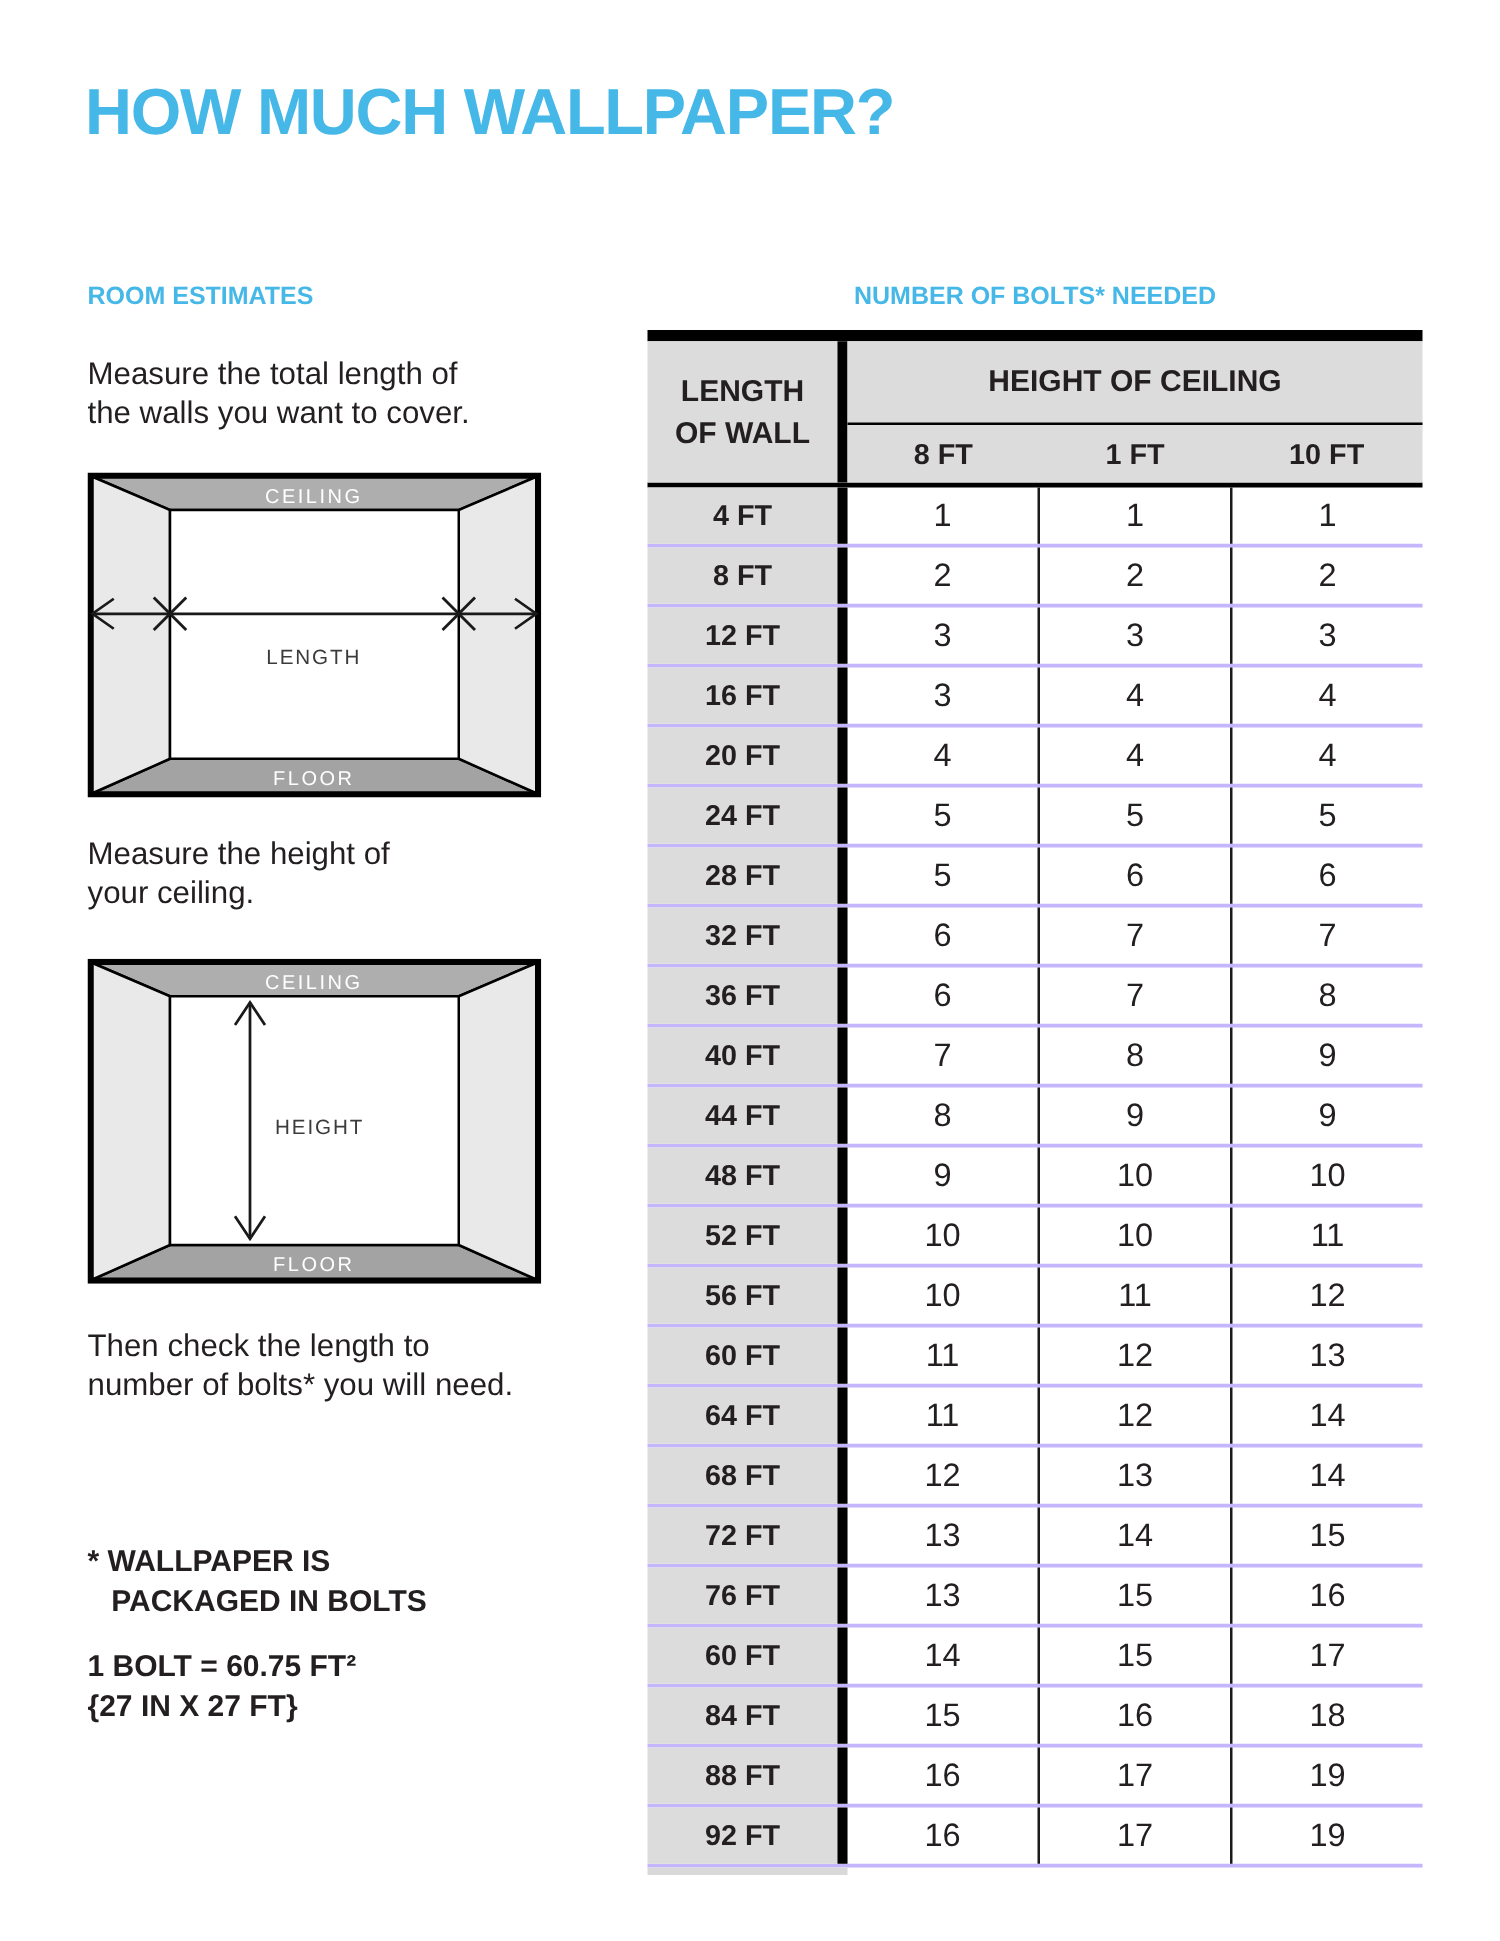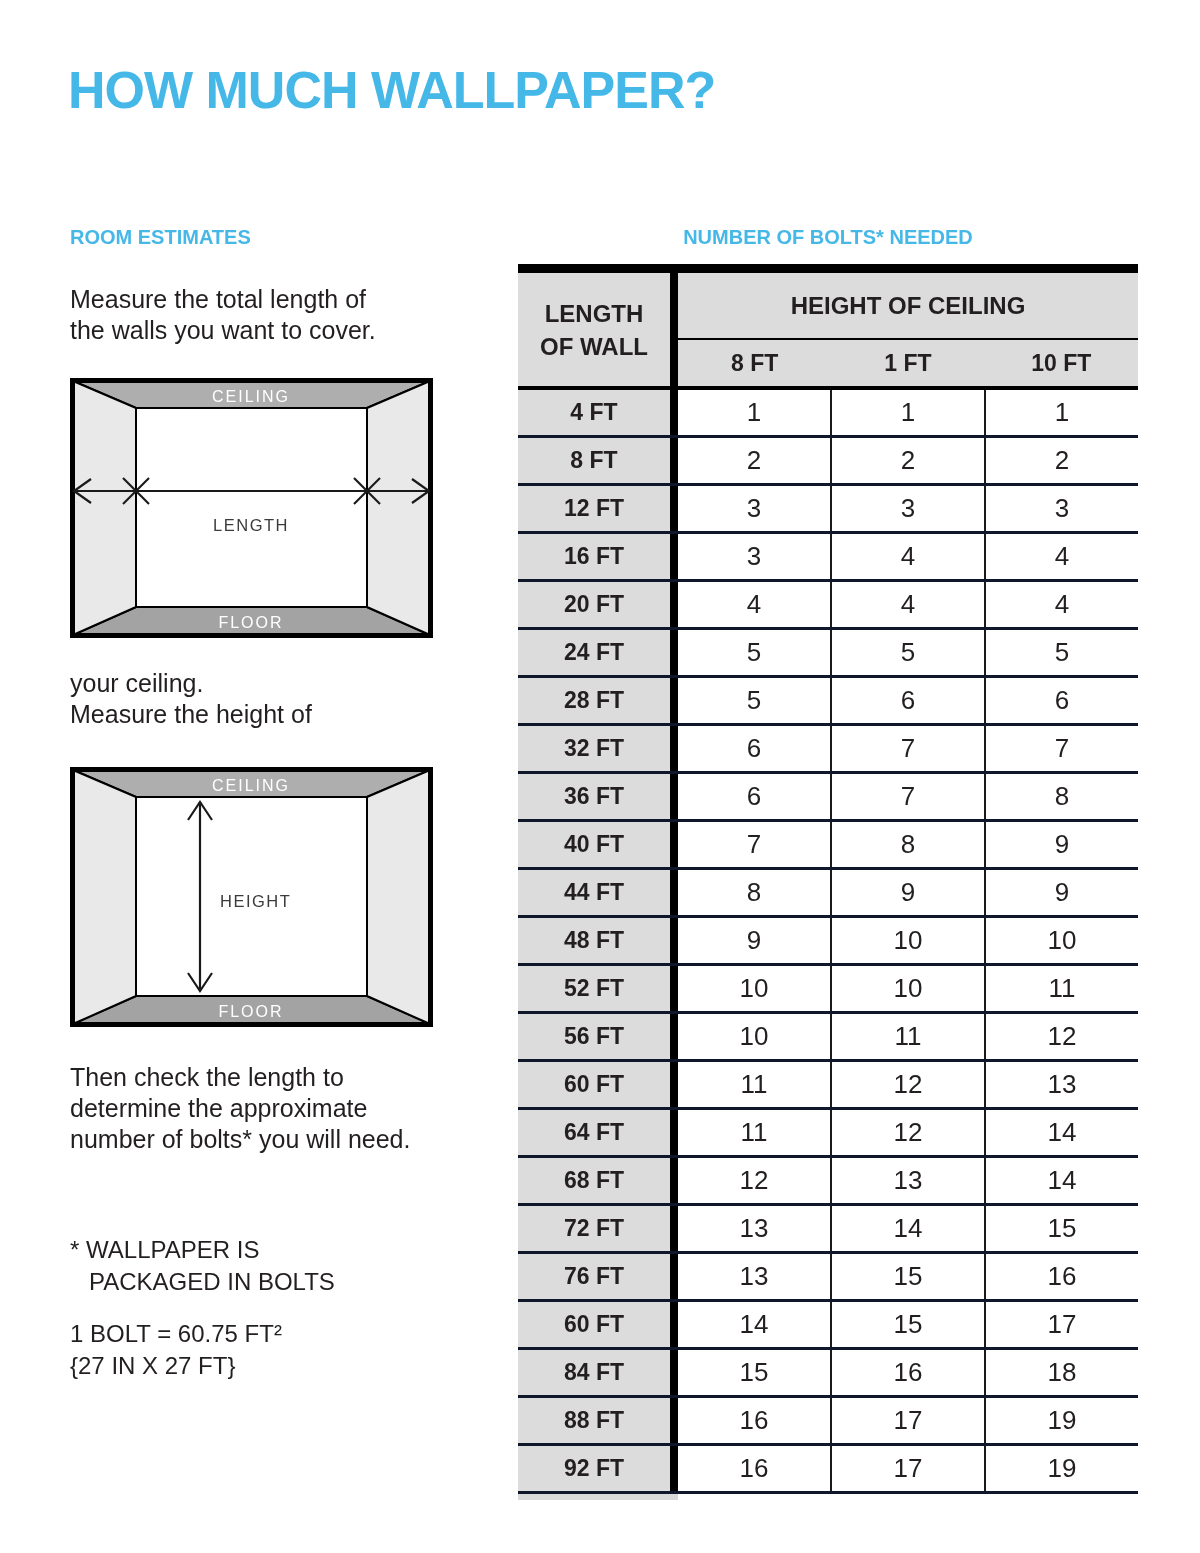--- a/index.html
+++ b/index.html
@@ -37,21 +37,21 @@
     left: 70px;
     font-size: 25px;
     line-height: 31px;
     color: #231f20;
   }
   .para div { white-space: nowrap; }
 
   .footnote, .bolt-spec {
     left: 70px;
     font-size: 24px;
-    font-weight: 400;
+    font-weight: 700;
     line-height: 32px;
     color: #231f20;
   }
   .footnote .indent { padding-left: 19px; }
 
   .diagram { left: 70px; width: 363px; height: 260px; }
   .diagram text {
     font-family: "Liberation Sans", sans-serif;
   }
   .room-surface-label { font-size: 16px; fill: #ffffff; letter-spacing: 2px; }
@@ -81,21 +81,21 @@
     display: flex; align-items: center; justify-content: center;
     font-weight: 700; font-size: 24px;
   }
   .t-h-cols { display: flex; flex: 1; background: #dcdcdc; }
   .t-h-col {
     flex: 1;
     display: flex; align-items: center; justify-content: center;
     font-weight: 700; font-size: 23px;
   }
   .t-midborder { height: 4px; background: #000; }
-  .t-row { display: flex; height: 45px; border-bottom: 3px solid #0f172a; }
+  .t-row { display: flex; height: 45px; border-bottom: 3px solid #c4b5fd; }
   .t-row-label {
     width: 152px;
     border-right: 8px solid #000;
     background: #dcdcdc;
     display: flex; align-items: center; justify-content: center;
     font-weight: 700; font-size: 23px;
   }
   .t-cell {
     flex: 1;
     display: flex; align-items: center; justify-content: center;
@@ -136,22 +136,22 @@
       <line x1="53" y1="126" x2="79" y2="100"></line>
       <line x1="284" y1="100" x2="310" y2="126"></line>
       <line x1="284" y1="126" x2="310" y2="100"></line>
     </g>
     <text class="room-surface-label" x="181" y="24" text-anchor="middle">CEILING</text>
     <text class="room-surface-label" x="181" y="250" text-anchor="middle">FLOOR</text>
     <text class="measure-label" x="181" y="153" text-anchor="middle">LENGTH</text>
   </svg>
 
   <div class="abs para" style="top:668px">
+    <div>Measure the height of</div>
     <div>your ceiling.</div>
-    <div>Measure the height of</div>
   </div>
 
   <svg class="abs diagram" style="top:767px" viewBox="0 0 363 260">
     <polygon points="3,3 360,3 297,30 66,30" fill="#aeaeae" stroke="#000" stroke-width="2"></polygon>
     <polygon points="3,257 360,257 297,229 66,229" fill="#a3a3a3" stroke="#000" stroke-width="2"></polygon>
     <polygon points="3,3 66,30 66,229 3,257" fill="#e9e9e9" stroke="#000" stroke-width="2"></polygon>
     <polygon points="360,3 297,30 297,229 360,257" fill="#e9e9e9" stroke="#000" stroke-width="2"></polygon>
     <rect x="66" y="30" width="231" height="199" fill="#ffffff" stroke="#000" stroke-width="2"></rect>
     <rect x="2.5" y="2.5" width="358" height="255" fill="none" stroke="#000" stroke-width="5"></rect>
     <g stroke="#1a1a1a" stroke-width="2.2" fill="none">
@@ -159,21 +159,20 @@
       <path d="M118,53 L130,35 L142,53"></path>
       <path d="M118,206 L130,224 L142,206"></path>
     </g>
     <text class="room-surface-label" x="181" y="24" text-anchor="middle">CEILING</text>
     <text class="room-surface-label" x="181" y="250" text-anchor="middle">FLOOR</text>
     <text class="measure-label" x="150" y="140" text-anchor="start">HEIGHT</text>
   </svg>
 
   <div class="abs para" style="top:1062px">
     <div>Then check the length to</div>
-    <div>determine the approximate</div>
     <div>number of bolts* you will need.</div>
   </div>
 
   <div class="abs footnote" style="top:1234px">
     <div>* WALLPAPER IS</div>
     <div class="indent">PACKAGED IN BOLTS</div>
   </div>
 
   <div class="abs bolt-spec" style="top:1318px">
     <div>1 BOLT = 60.75 FT²</div>

